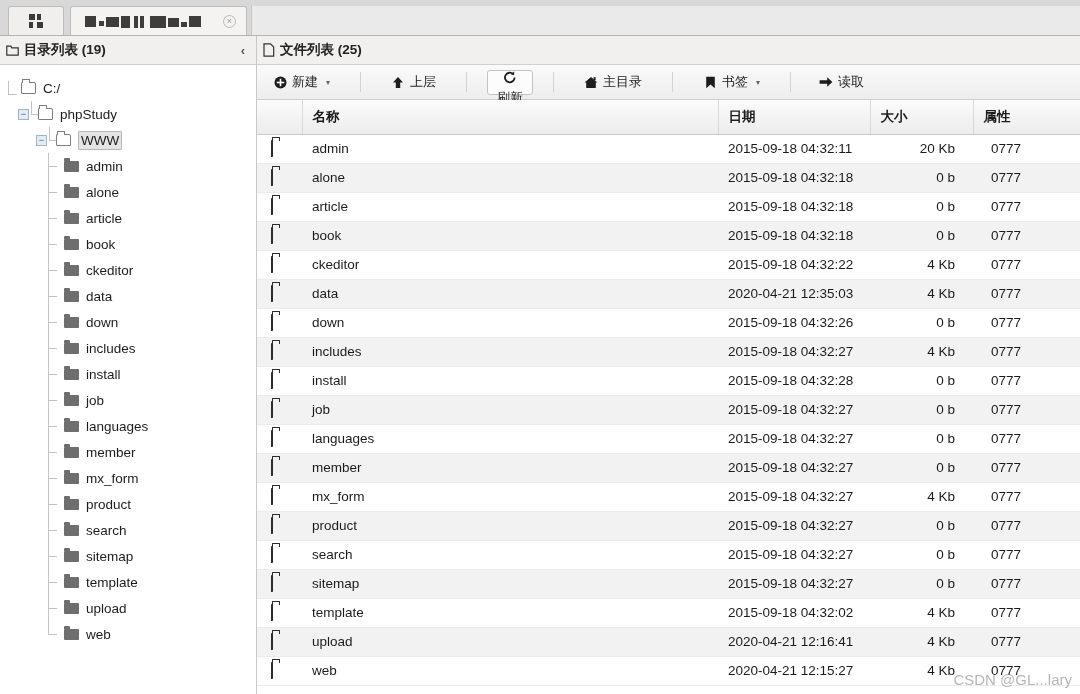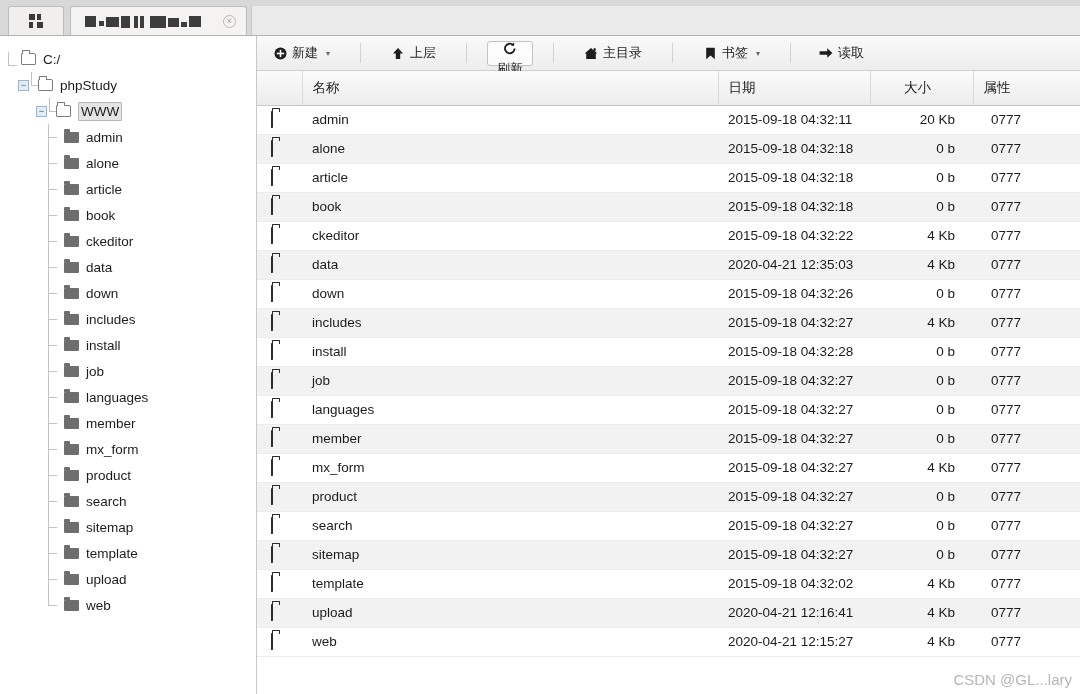--- a/index.html
+++ b/index.html
@@ -176,27 +176,27 @@
   }
 
   
   #tablewrap { flex: 1; overflow: hidden; }
   table { width: 100%; border-collapse: collapse; table-layout: fixed; }
   thead th {
     height: 34px;
     background: linear-gradient(#fbfbfb, #ececec);
     border-bottom: 1px solid #c9c9c9;
     border-right: 1px solid #d9d9d9;
-    font-size: 13.5px; font-weight: normal; color: #1c1c1c;
+    font-size: 13.5px; font-weight: bold; color: #1c1c1c;
     text-align: left; padding: 0 10px;
   }
   thead th.first { width: 45px; padding: 0; }
   thead th.c-name { }
   thead th.c-date { width: 152px; }
-  thead th.c-size { width: 103px; text-align: center; padding-right: 18px; }
+  thead th.c-size { width: 103px; text-align: left; padding-right: 18px; }
   thead th.c-attr { width: 107px; border-right: none; }
   tbody td {
     height: 29px;
     font-size: 13.5px; color: #1b1b1b;
     padding: 0 10px; border-bottom: 1px solid #ececec;
     white-space: nowrap; overflow: hidden;
   }
   tbody tr:nth-child(even) { background: #f2f2f2; }
   tbody td.c-icon { width: 45px; padding: 0 0 0 14px; }
   tbody td.c-size { text-align: right; padding-right: 18px; }
@@ -250,20 +250,29 @@
         <span style="left:104px;width:12px; height:11px; top:1px;"></span>
       </span>
       <span class="tab-close">×</span>
     </div>
     <div class="tab-spacer"></div>
   </div>
 
   <div id="body">
 
     <div id="left">
+      <div class="panel-head">
+        <span class="ico">
+          <svg width="13" height="12" viewBox="0 0 13 12">
+            <path d="M0.8,2.2 h4 l1,1.6 h6.4 v7.4 h-11.4 z" fill="none" stroke="#333" stroke-width="1.2"></path>
+          </svg>
+        </span>
+        <span class="ttl">目录列表 (19)</span>
+        <span class="collapse-btn">‹</span>
+      </div>
 
       <div id="tree">
 
         <div class="tnode">
           <span class="guide" style="width:8px;"></span>
           <span class="elbow" style="height:14px;"></span>
           <span class="folder-open"></span>
           <span class="tlabel">C:/</span>
         </div>
 
@@ -414,20 +423,28 @@
               <span class="elbow"></span>
               <span class="folder-solid"></span>
               <span class="tlabel">web</span>
             </div>
           </div>
       </div>
     </div>
 
     <div id="right">
 
+      <div class="panel-head">
+        <span class="ico">
+          <svg width="12" height="14" viewBox="0 0 12 14">
+            <path d="M1,0.8 h6.5 l3.2,3.2 v9.2 h-9.7 z" fill="none" stroke="#333" stroke-width="1.2"></path>
+          </svg>
+        </span>
+        <span class="ttl">文件列表 (25)</span>
+      </div>
 
       <div id="toolbar">
         <div class="tbtn">
           <span class="ticon">
             <svg width="13" height="13" viewBox="0 0 13 13">
               <circle cx="6.5" cy="6.5" r="6" fill="#1d1d1d"></circle>
               <rect x="5.7" y="2.8" width="1.6" height="7.4" fill="#fff"></rect>
               <rect x="2.8" y="5.7" width="7.4" height="1.6" fill="#fff"></rect>
             </svg>
           </span>

